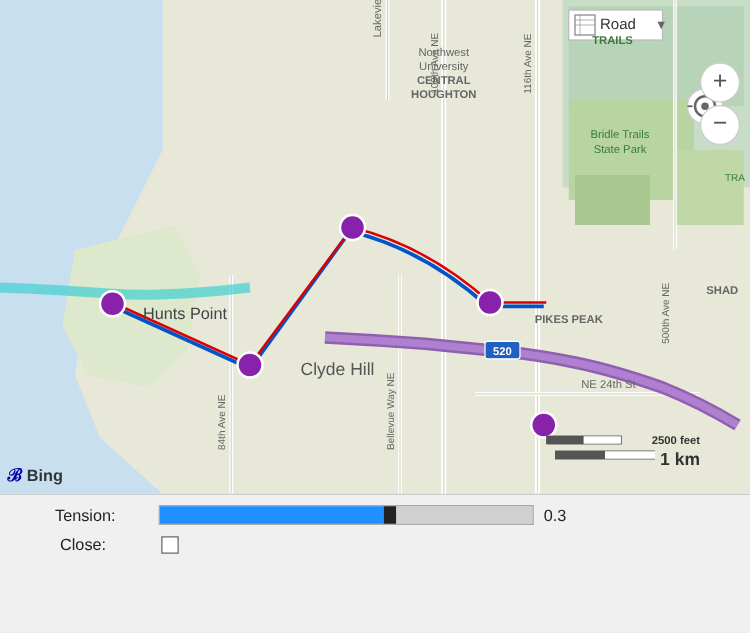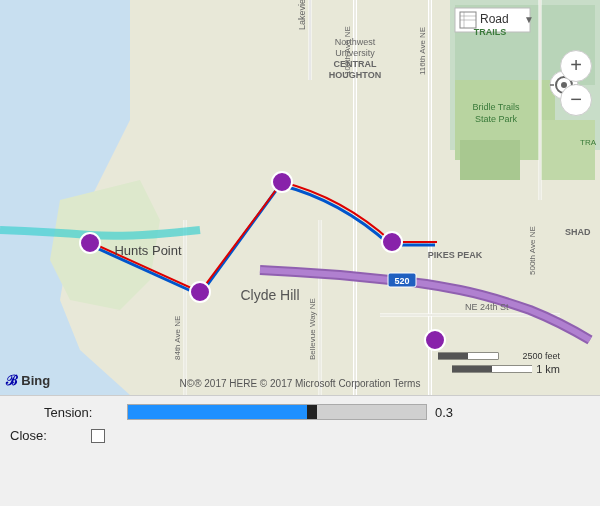--- a/index.html
+++ b/index.html
@@ -82,24 +82,24 @@
       right: 40px;
       z-index: 10;
       display: flex;
       flex-direction: column;
       align-items: flex-end;
       gap: 2px;
     }
 
     .scale-line {
       display: flex;
-      align-items: center;
       gap: 4px;
       font-size: 10px;
       color: #333;
+      font-weight: bold;
     }
 
     
     #controls-panel {
       width: 600px;
       height: 111px;
       background: #f0f0f0;
       border-top: 1px solid #ccc;
       padding: 8px 10px;
       display: flex;
@@ -155,20 +155,21 @@
       width: 35px;
       font-size: 13px;
       color: #222;
       text-align: left;
     }
 
     .close-row {
       display: flex;
       align-items: center;
       gap: 6px;
+      margin-left: 38px;
     }
 
     .close-checkbox {
       width: 14px;
       height: 14px;
       border: 1px solid #666;
       background: #fff;
       display: inline-block;
     }
   </style>
@@ -291,40 +292,37 @@
   <div id="zoom-controls">
     <div class="zoom-btn">+</div>
     <div class="zoom-btn">−</div>
   </div>
 
   <div id="bing-logo">
     <span style="color:#00a;font-size:14px;font-weight:bold;">ℬ</span>
     <span>Bing</span>
   </div>
 
-  <div id="copyright">
-    <span>N©® 2017 HERE © 2017 Microsoft Corporation  Terms</span>
-  </div>
 
   <div id="scale-bar">
     <div class="scale-line">
       <svg width="80" height="10">
         <rect x="0" y="2" width="60" height="6" fill="#fff" stroke="#333" stroke-width="1"></rect>
         <rect x="0" y="2" width="30" height="6" fill="#555"></rect>
         <rect x="30" y="2" width="30" height="6" fill="#fff"></rect>
       </svg>
       <span style="font-size:9px;color:#333;">2500 feet</span>
     </div>
     <div class="scale-line">
       <svg width="80" height="10">
         <rect x="0" y="2" width="80" height="6" fill="#fff" stroke="#333" stroke-width="1"></rect>
         <rect x="0" y="2" width="40" height="6" fill="#555"></rect>
         <rect x="40" y="2" width="40" height="6" fill="#fff"></rect>
       </svg>
-      <span style="font-size:11px;color:#333;">1 km</span>
+      <span style="font-size:14px;color:#333;">1 km</span>
     </div>
   </div>
 </div>
 
 <div id="controls-panel">
 
   <div class="control-row">
     <span class="control-label">Tension:</span>
     <div class="slider-container">
       <div class="slider-fill" style="width: 60%;"></div>

